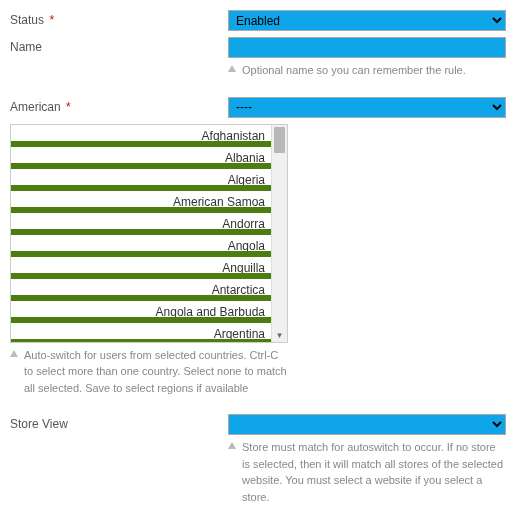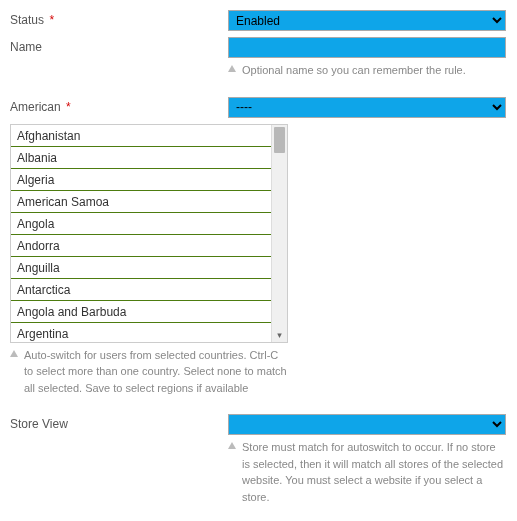--- a/index.html
+++ b/index.html
@@ -45,25 +45,26 @@
   }
   .ms-viewport {
     position: absolute;
     left: 0; top: 0; right: 16px; bottom: 0;
     overflow: hidden;
   }
   .ms-item {
     height: 22px;
     line-height: 22px;
     padding: 0 6px;
-    border-bottom: 1px solid #4d7c0f;
+    border-bottom: 6px solid #4d7c0f;
     font-size: 12px;
     color: #333;
     white-space: nowrap;
     overflow: hidden;
+    text-align: right;
   }
   .ms-scrollbar {
     position: absolute;
     right: 0; top: 0; bottom: 0;
     width: 16px;
     background: #f0f0f0;
     border-left: 1px solid #ddd;
   }
   .ms-thumb {
     position: absolute;
@@ -143,22 +144,22 @@
 </div>
 
 <div class="form-row">
   <div class="field-cell">
     <div class="multiselect">
       <div class="ms-viewport">
         <div class="ms-item">Afghanistan</div>
         <div class="ms-item">Albania</div>
         <div class="ms-item">Algeria</div>
         <div class="ms-item">American Samoa</div>
+        <div class="ms-item">Andorra</div>
         <div class="ms-item">Angola</div>
-        <div class="ms-item">Andorra</div>
         <div class="ms-item">Anguilla</div>
         <div class="ms-item">Antarctica</div>
         <div class="ms-item">Angola and Barbuda</div>
         <div class="ms-item">Argentina</div>
       </div>
       <div class="ms-scrollbar">
         <div class="ms-thumb"></div>
         <div class="ms-arrow down">▾</div>
       </div>
     </div>

